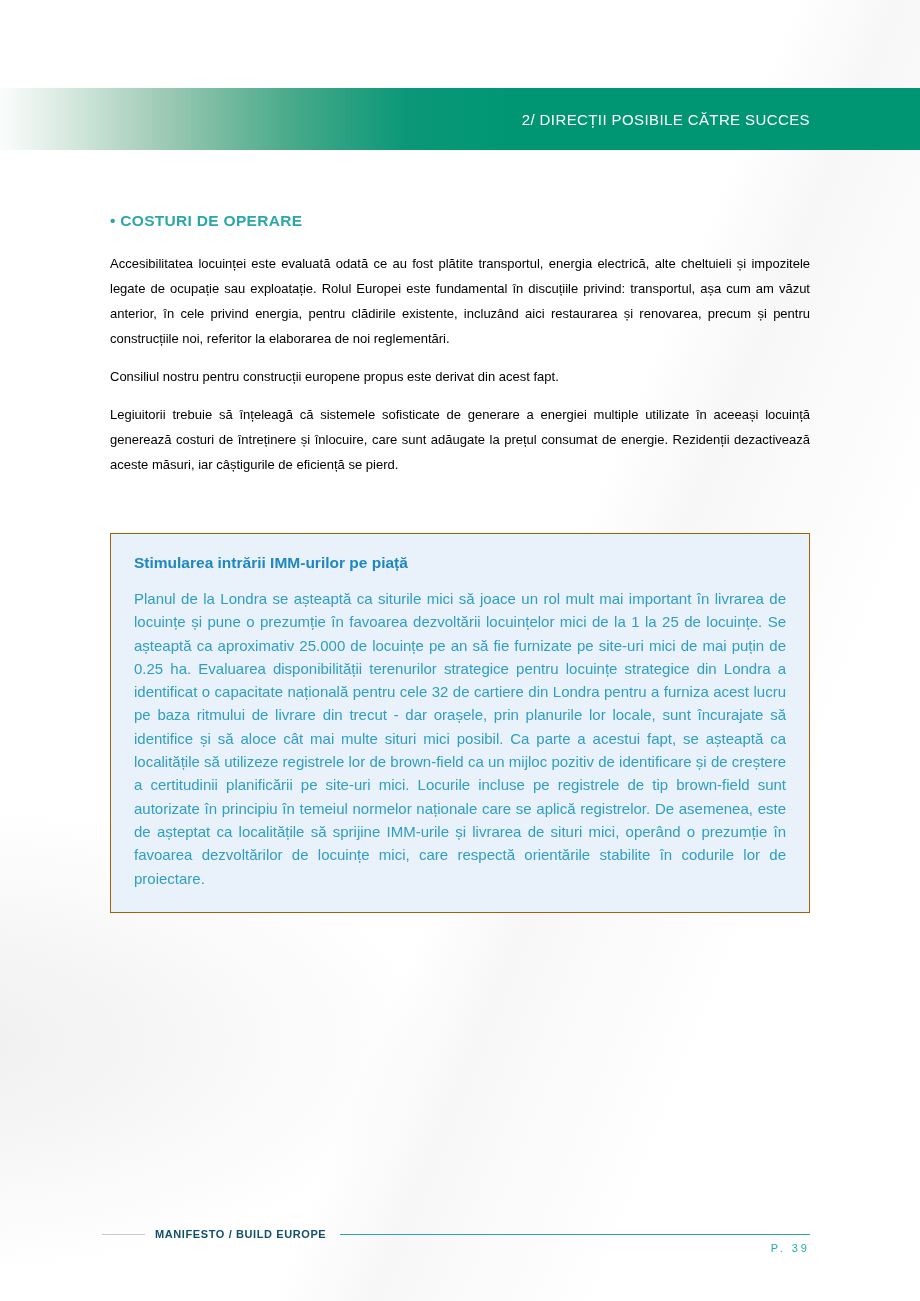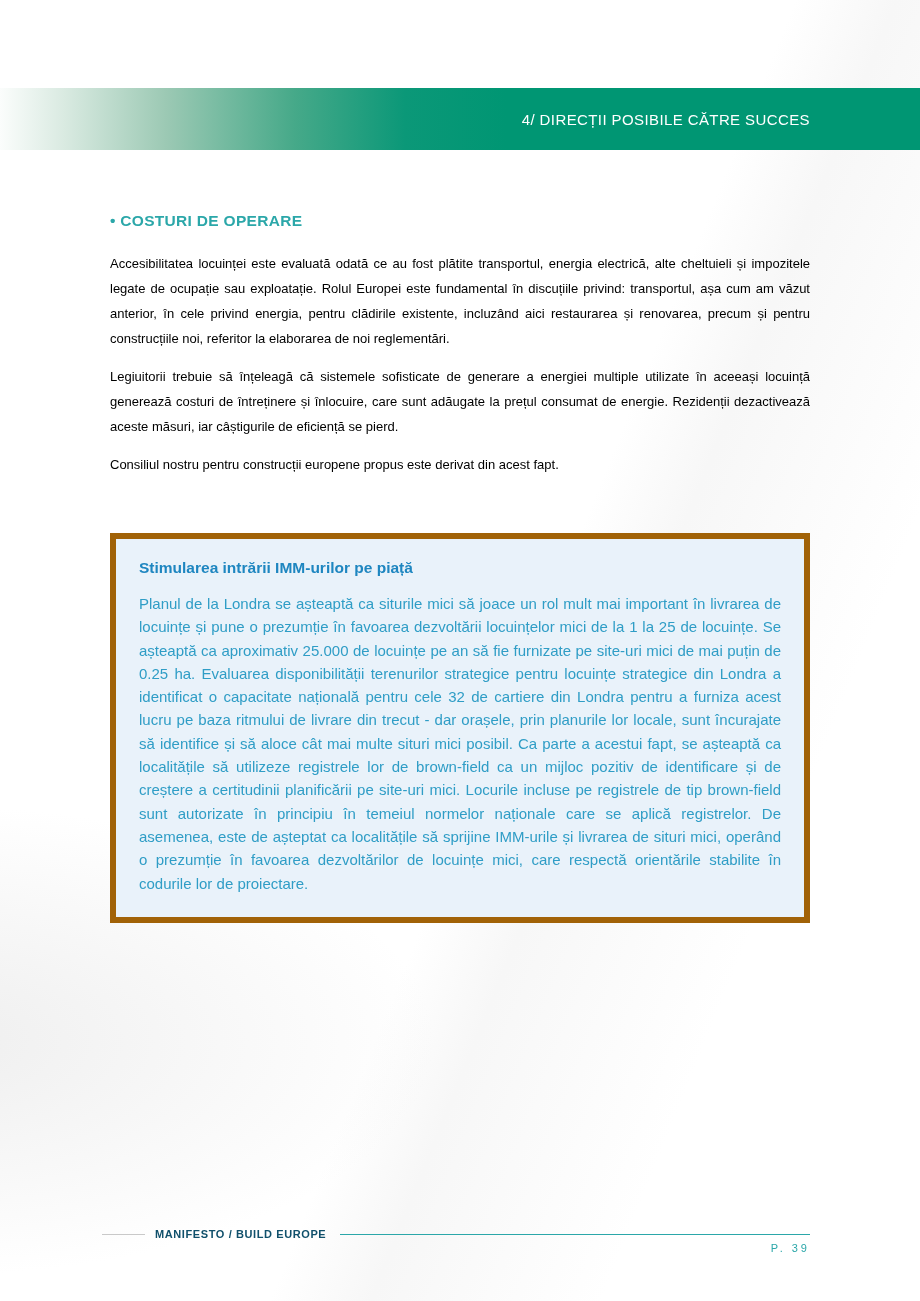--- a/index.html
+++ b/index.html
@@ -67,21 +67,21 @@
   .body-para {
     color: #000000;
     font-size: 13px;
     line-height: 25px;
     text-align: justify;
     margin: 0 0 13px 0;
   }
 
   .callout {
     margin-top: 56px;
-    border: 6px solid #a16207;
+    border: 1px solid #a16207;
     background: #e9f2fa;
     padding: 20px 23px 22px 23px;
   }
   .callout-title {
     color: #1e86c0;
     font-size: 15.5px;
     font-weight: bold;
     margin: 0 0 15px 0;
   }
   .callout-body {
@@ -134,32 +134,32 @@
   }
 </style>
 </head>
 <body>
 
 <div class="page">
 
   <div class="swoosh"></div>
 
   <div class="band">
-    <div class="band-title">4/ DIRECȚII POSIBILE CĂTRE SUCCES</div>
+    <div class="band-title">2/ DIRECȚII POSIBILE CĂTRE SUCCES</div>
   </div>
 
   <div class="content">
 
     <h2 class="section-heading">• COSTURI DE OPERARE</h2>
 
     <p class="body-para">Accesibilitatea locuinței este evaluată odată ce au fost plătite transportul, energia electrică, alte cheltuieli și impozitele legate de ocupație sau exploatație. Rolul Europei este fundamental în discuțiile privind: transportul, așa cum am văzut anterior, în cele privind energia, pentru clădirile existente, incluzând aici restaurarea și renovarea, precum și pentru construcțiile noi, referitor la elaborarea de noi reglementări.</p>
 
+    <p class="body-para">Consiliul nostru pentru construcții europene propus este derivat din acest fapt.</p>
+
     <p class="body-para">Legiuitorii trebuie să înțeleagă că sistemele sofisticate de generare a energiei multiple utilizate în aceeași locuință generează costuri de întreținere și înlocuire, care sunt adăugate la prețul consumat de energie. Rezidenții dezactivează aceste măsuri, iar câștigurile de eficiență se pierd.</p>
-
-    <p class="body-para">Consiliul nostru pentru construcții europene propus este derivat din acest fapt.</p>
 
     <div class="callout">
       <h3 class="callout-title">Stimularea intrării IMM-urilor pe piață</h3>
       <p class="callout-body">Planul de la Londra se așteaptă ca siturile mici să joace un rol mult mai important în livrarea de locuințe și pune o prezumție în favoarea dezvoltării locuințelor mici de la 1 la 25 de locuințe. Se așteaptă ca aproximativ 25.000 de locuințe pe an să fie furnizate pe site-uri mici de mai puțin de 0.25 ha. Evaluarea disponibilității terenurilor strategice pentru locuințe strategice din Londra a identificat o capacitate națională pentru cele 32 de cartiere din Londra pentru a furniza acest lucru pe baza ritmului de livrare din trecut - dar orașele, prin planurile lor locale, sunt încurajate să identifice și să aloce cât mai multe situri mici posibil. Ca parte a acestui fapt, se așteaptă ca localitățile să utilizeze registrele lor de brown-field ca un mijloc pozitiv de identificare și de creștere a certitudinii planificării pe site-uri mici. Locurile incluse pe registrele de tip brown-field sunt autorizate în principiu în temeiul normelor naționale care se aplică registrelor. De asemenea, este de așteptat ca localitățile să sprijine IMM-urile și livrarea de situri mici, operând o prezumție în favoarea dezvoltărilor de locuințe mici, care respectă orientările stabilite în codurile lor de proiectare.</p>
     </div>
 
   </div>
 
   <div class="footer">
     <div class="footer-row">

